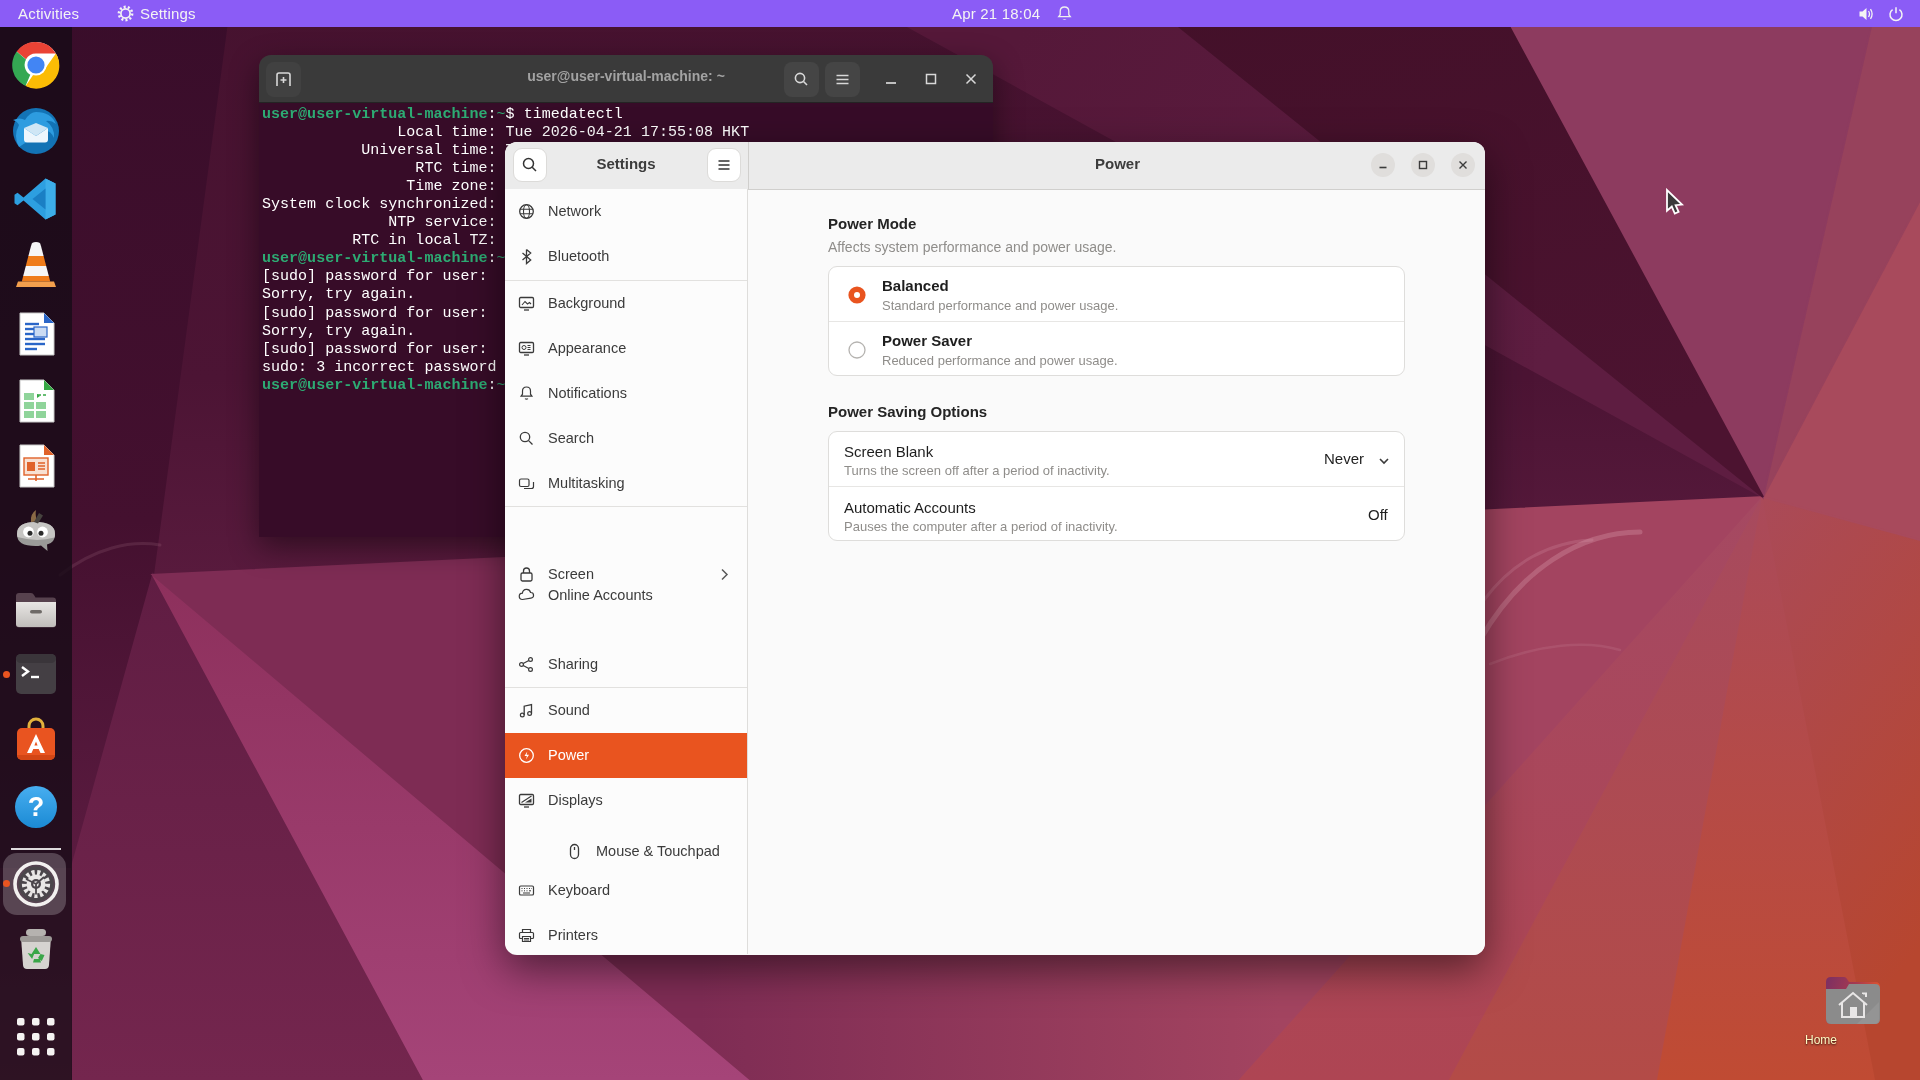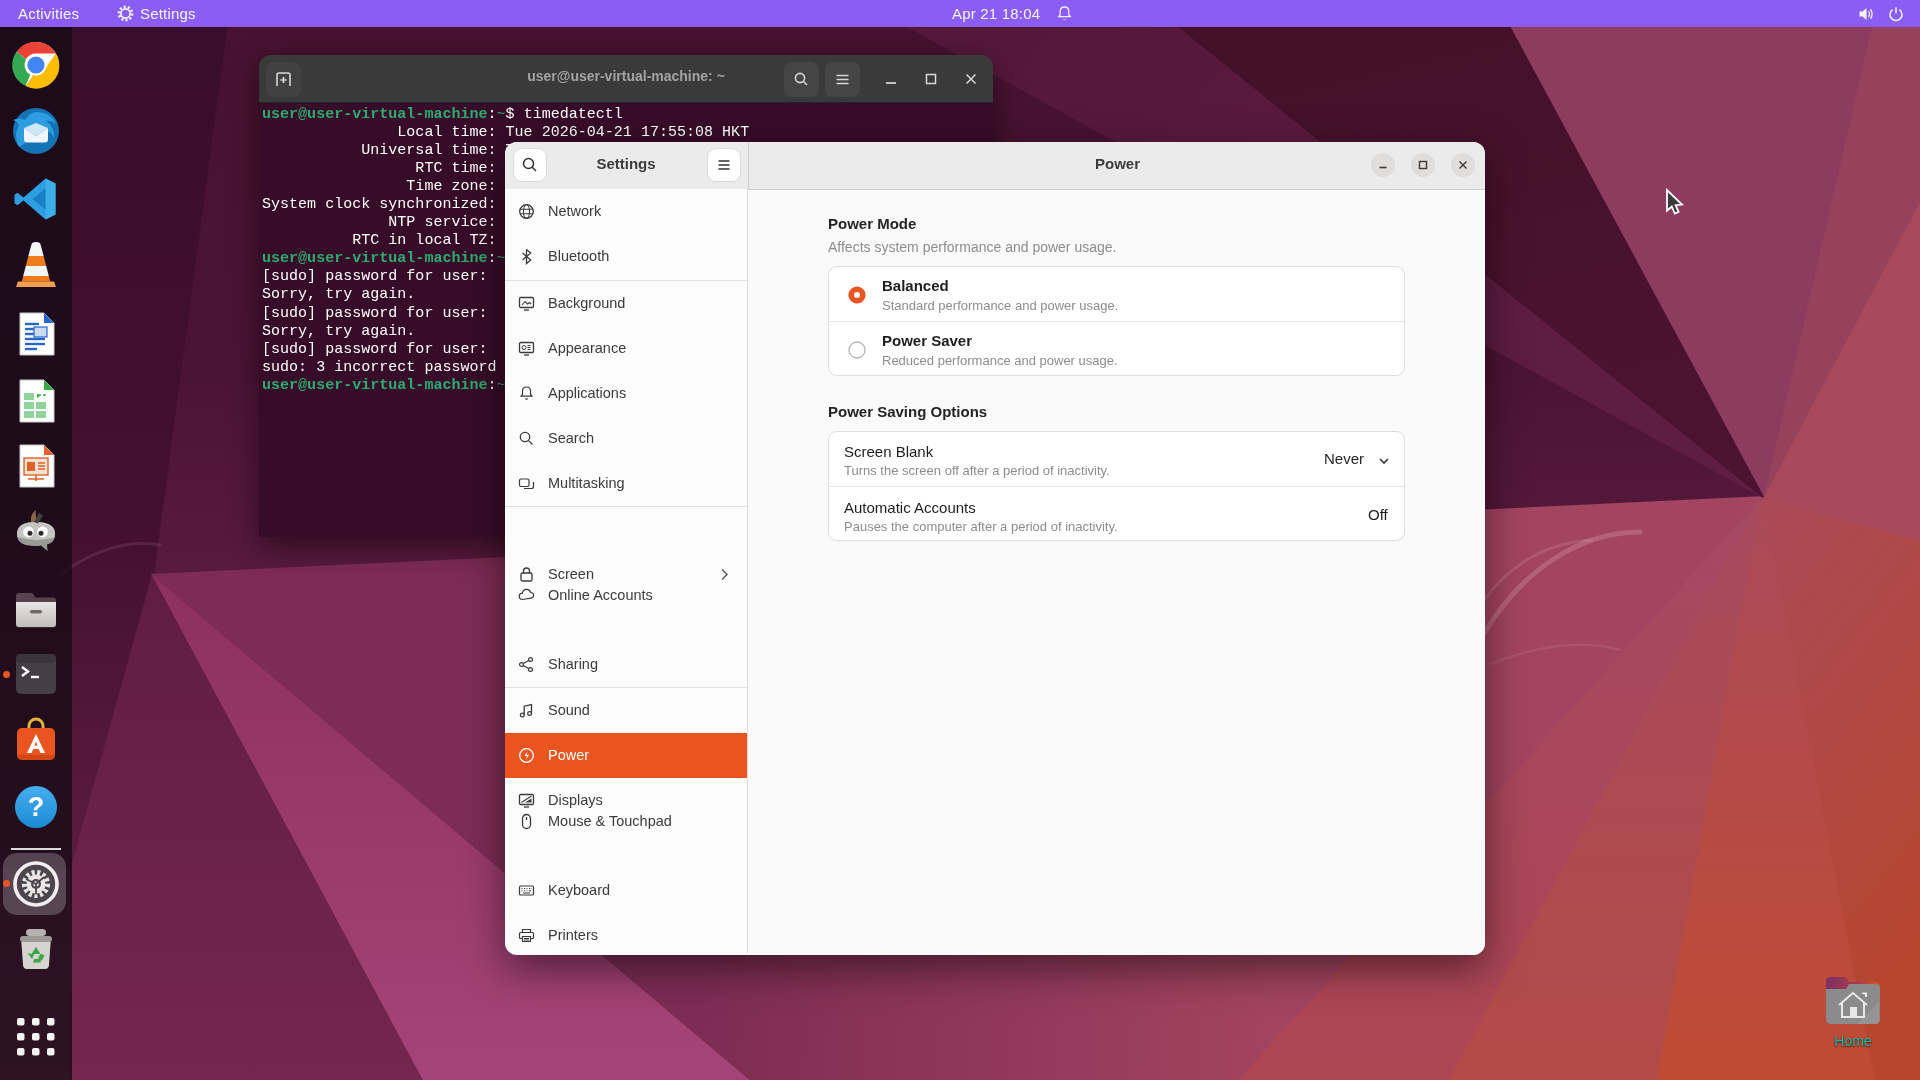--- a/index.html
+++ b/index.html
@@ -232,21 +232,21 @@
             <path d="M9.5 5.5 h3 M9.5 7.5 h3 M9.5 9.5 h3" stroke="#3a3a3a" stroke-width="1"></path>
             <path d="M6 15 h5" stroke="#3a3a3a" stroke-width="1.3"></path>
           </svg>
         <span class="lbl">Appearance</span>
       </div>
       <div class="srow" style="top:182px;">
         <svg width="17" height="17" viewBox="0 0 17 17">
             <path d="M8.5 2 q4 0 4 4 l0 3.2 l1.4 1.9 l-10.8 0 l1.4 -1.9 l0 -3.2 q0 -4 4 -4 z" fill="none" stroke="#3a3a3a" stroke-width="1.2"></path>
             <path d="M7 13.6 q1.5 1.2 3 0" fill="none" stroke="#3a3a3a" stroke-width="1.2"></path>
           </svg>
-        <span class="lbl">Applications</span>
+        <span class="lbl">Notifications</span>
       </div>
       <div class="srow" style="top:227px;">
         <svg width="17" height="17" viewBox="0 0 17 17">
             <circle cx="7" cy="7" r="4.7" fill="none" stroke="#3a3a3a" stroke-width="1.3"></circle>
             <path d="M10.6 10.6 L14.5 14.5" stroke="#3a3a3a" stroke-width="1.3"></path>
           </svg>
         <span class="lbl">Search</span>
       </div>
       <div class="srow" style="top:272px;">
         <svg width="17" height="17" viewBox="0 0 17 17">
@@ -299,21 +299,21 @@
       </div>
       <div class="srow" style="top:589px;">
         <svg width="17" height="17" viewBox="0 0 17 17">
             <rect x="1.5" y="2.5" width="14" height="10" rx="1.2" fill="none" stroke="#3a3a3a" stroke-width="1.3"></rect>
             <path d="M3.5 10.5 L13.5 4" stroke="#3a3a3a" stroke-width="1.1"></path>
             <path d="M13.5 10.5 L7 10.5 L13.5 6.5 z" fill="#3a3a3a"></path>
             <path d="M6 15 h5" stroke="#3a3a3a" stroke-width="1.3"></path>
           </svg>
         <span class="lbl">Displays</span>
       </div>
-      <div class="srow" style="top:610px;">
+      <div class="srow" style="top:640px;margin-left:48px;">
         <svg width="17" height="17" viewBox="0 0 17 17">
             <rect x="4.5" y="1.5" width="8" height="14" rx="4" fill="none" stroke="#3a3a3a" stroke-width="1.3"></rect>
             <path d="M8.5 4 v3" stroke="#3a3a3a" stroke-width="1.3"></path>
           </svg>
         <span class="lbl">Mouse &amp; Touchpad</span>
       </div>
       <div class="srow" style="top:679px;">
         <svg width="17" height="17" viewBox="0 0 17 17">
             <rect x="1.5" y="4" width="14" height="9" rx="1.3" fill="none" stroke="#3a3a3a" stroke-width="1.2"></rect>
             <path d="M3.5 6.5 h1 M6 6.5 h1 M8.5 6.5 h1 M11 6.5 h1 M13 6.5 h0.5 M3.5 8.8 h1 M6 8.8 h1 M8.5 8.8 h1 M11 8.8 h2 M5 11 h7" stroke="#3a3a3a" stroke-width="1"></path>
@@ -559,19 +559,19 @@
       <path d="M1 8 q0 -5 5 -5 l13 0 q2 0 3 2 l2 3 l26 0 q5 0 5 5 l0 32 q0 5 -5 5 l-44 0 q-5 0 -5 -5 z" fill="url(#hflap)"></path>
       <path d="M1 15 l20 0 l3 -5 l26 0 q5 0 5 5 l0 30 q0 5 -5 5 l-44 0 q-5 0 -5 -5 z" fill="#8b8b8b"></path>
       <path d="M54 28 L32 50 l17 0 q5 0 5 -5 z" fill="#949494"></path>
       <g fill="none" stroke="#e8e6e6" stroke-width="2">
         <path d="M14 31 L28 19 L42 31"></path>
         <path d="M17 29 v14 h22 v-14"></path>
         <path d="M38 20 v-0.5 h3 v3.5"></path>
       </g>
       <rect x="25" y="33" width="7" height="10" fill="#e8e6e6"></rect>
     </svg>
-    <div style="position:absolute;left:-20px;top:59px;width:96px;text-align:center;color:#14b8a6;font-size:14px;text-shadow:0 1px 2px rgba(0,0,0,0.8);">Home</div>
+    <div style="position:absolute;left:-20px;top:59px;width:96px;color:#fef9c3;font-size:12px;text-shadow:0 1px 2px rgba(0,0,0,0.8);">Home</div>
   </div>
 
   <svg class="abs" style="left:1663px;top:188px" width="28" height="30" viewBox="0 0 28 30">
     <path d="M4 2 L4 22.8 L8.8 18.6 L11.8 25.6 L15.6 23.9 L12.6 17.2 L19 16.6 Z" fill="#3a3a3a" stroke="#ffffff" stroke-width="1.8"></path>
   </svg>
 </div>
 
 </body></html>

